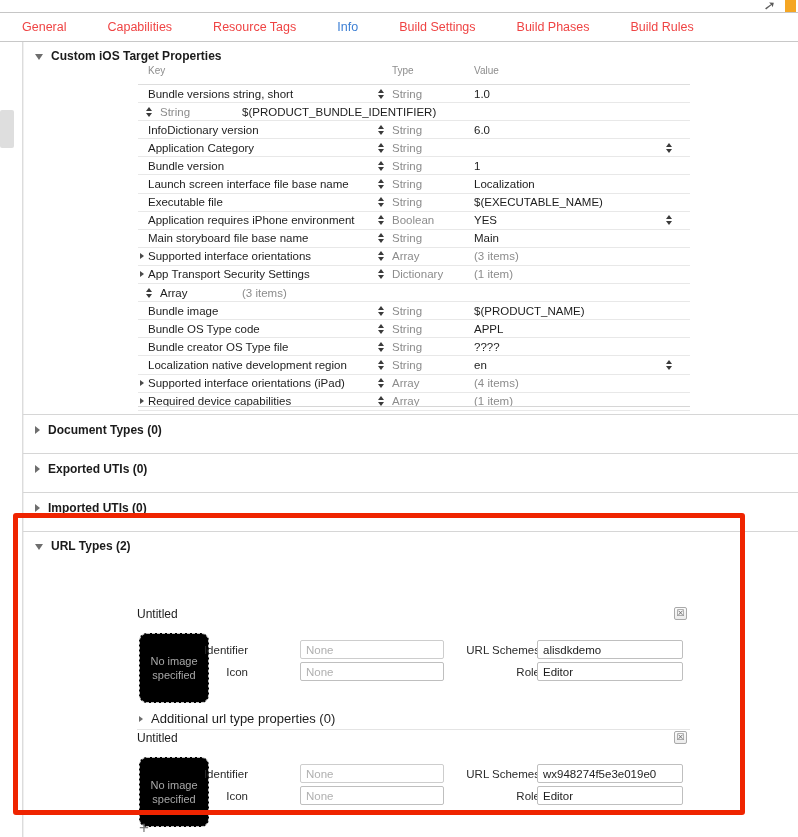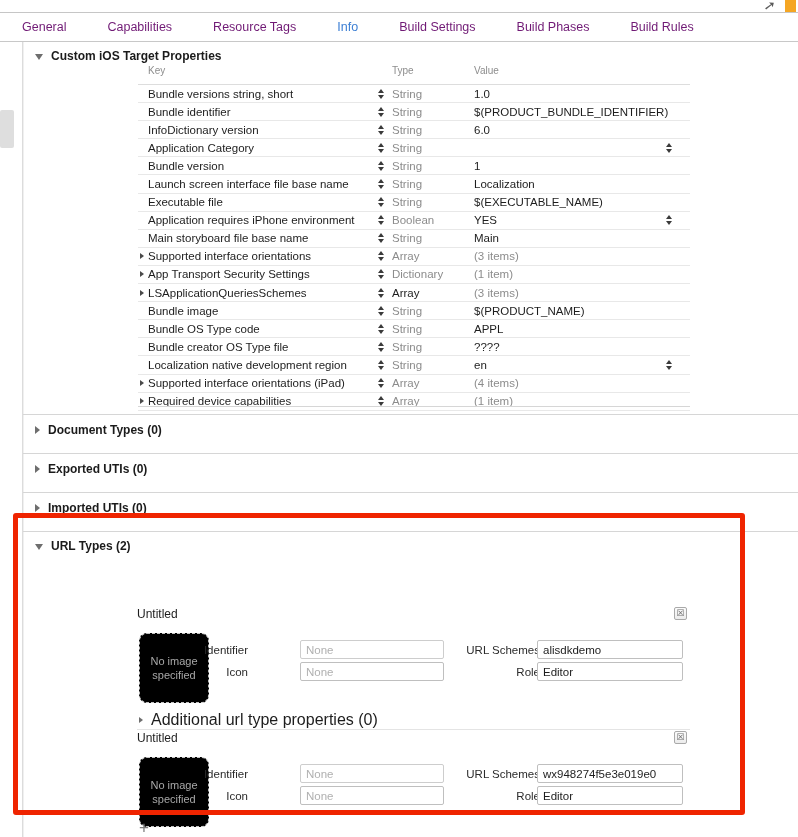--- a/index.html
+++ b/index.html
@@ -48,21 +48,21 @@
     left: 0; top: 13px;
     width: 798px; height: 29px;
     background: #ffffff;
     border-bottom: 1px solid #c8c8c8;
     display: flex;
     align-items: center;
     padding-left: 22px;
   }
   .tab {
     font-size: 12.5px;
-    color: #701a75;
+    color: #ef4444;
     margin-right: 41px;
     white-space: nowrap;
     cursor: default;
   }
   .tab.active { color: #3c7fd4; }
 
   
   .body-area {
     position: absolute;
     left: 0; top: 42px;
@@ -279,21 +279,21 @@
     align-items: center;
     overflow: hidden;
     white-space: nowrap;
   }
   .combo.ph { color: #b0b0b0; }
 
   .addprops {
     position: absolute;
     display: flex;
     align-items: center;
-    font-size: 16px;
+    font-size: 13px;
     color: #1d1d1d;
   }
 
   .plusbtn {
     position: absolute;
     font-size: 17px;
     color: #7b7b7b;
     line-height: 1;
   }
 </style>
@@ -341,23 +341,20 @@
               <span>Bundle versions string, short</span>
             </div>
             <div class="c-step stepper thin">
               <i class="up"></i>
               <i class="down"></i>
             </div>
             <div class="c-type">String</div>
             <div class="c-val">1.0</div>
           </div>
           <div class="prow">
-            <div class="c-key">
-              <span>Bundle identifier</span>
-            </div>
             <div class="c-step stepper thin">
               <i class="up"></i>
               <i class="down"></i>
             </div>
             <div class="c-type">String</div>
             <div class="c-val">$(PRODUCT_BUNDLE_IDENTIFIER)</div>
           </div>
           <div class="prow">
             <div class="c-key">
               <span>InfoDictionary version</span>
@@ -461,24 +458,20 @@
               <span>App Transport Security Settings</span>
             </div>
             <div class="c-step stepper thin">
               <i class="up"></i>
               <i class="down"></i>
             </div>
             <div class="c-type">Dictionary</div>
             <div class="c-val muted">(1 item)</div>
           </div>
           <div class="prow">
-            <div class="c-key">
-              <span class="row-disc"></span>
-              <span>LSApplicationQueriesSchemes</span>
-            </div>
             <div class="c-step stepper thin">
               <i class="up"></i>
               <i class="down"></i>
             </div>
             <div class="c-type strong">Array</div>
             <div class="c-val muted">(3 items)</div>
           </div>
           <div class="prow">
             <div class="c-key">
               <span>Bundle image</span>

